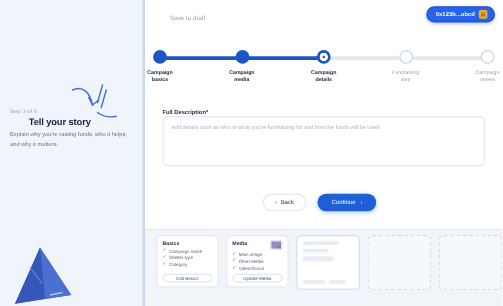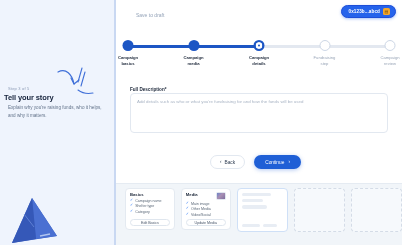--- a/index.html
+++ b/index.html
@@ -18,21 +18,21 @@
   #left-edge {
     position: absolute; left: 114px; top: 0; width: 2px; height: 245px;
     background: #c9d8f2;
   }
   .doodle { position: absolute; left: 56px; top: 66px; width: 42px; height: 32px; }
   #story-eyebrow {
     position: absolute; left: 8px; top: 86px; font-size: 4px; color: #8c9bb5;
     letter-spacing: .2px;
   }
   #story-title {
-    position: absolute; left: 4px; top: 93px; font-size: 7.5px; font-weight: bold;
+    position: absolute; left: 23px; top: 93px; font-size: 7.5px; font-weight: bold;
     color: #16233c; letter-spacing: -.1px;
   }
   #story-body {
     position: absolute; left: 8px; top: 104px; width: 100px; font-size: 4.6px;
     line-height: 1.75; color: #64748b;
   }
   #pyramid { position: absolute; left: 10px; top: 196px; width: 48px; height: 49px; }
 
   
   #main {

